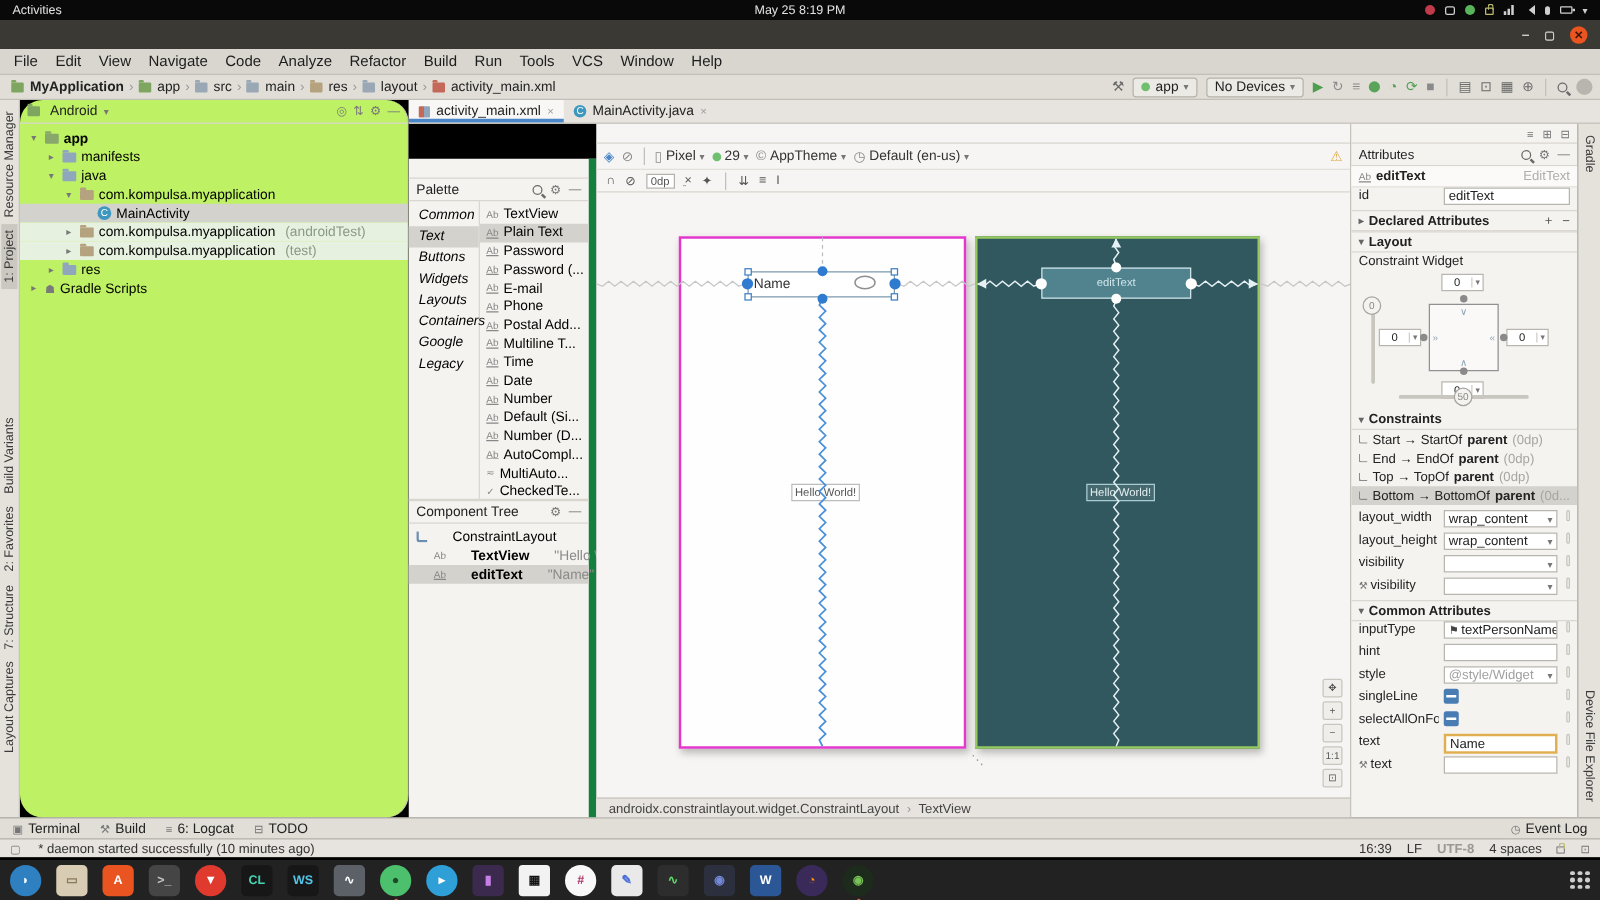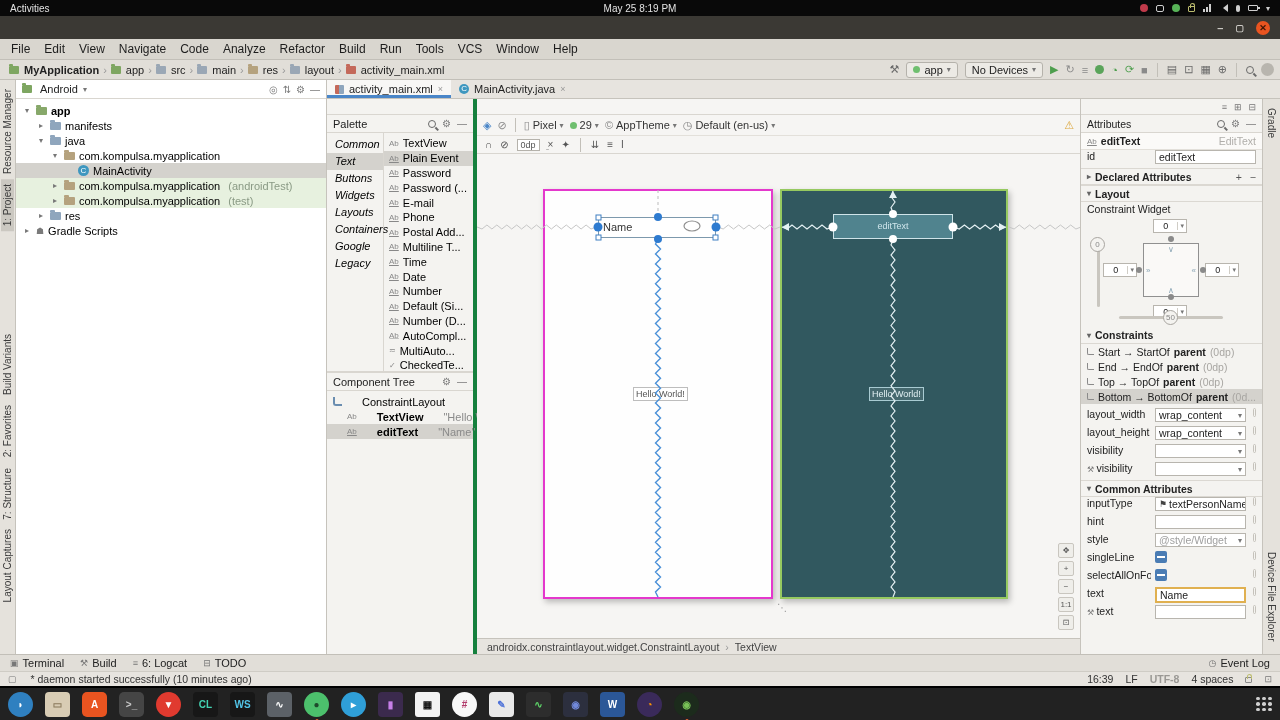--- a/index.html
+++ b/index.html
@@ -52,21 +52,21 @@
 
 .main{flex:1;display:flex;min-height:0;}
 .lstrip,.rstrip{width:16px;background:#e5e2dc;font-size:10px;color:#3a3a3a;display:flex;flex-direction:column;align-items:center;flex:none;}
 .lstrip{border-right:1px solid #c6c3bc;}
 .rstrip{width:18px;border-left:1px solid #c6c3bc;}
 .vtab{writing-mode:vertical-rl;transform:rotate(180deg);padding:5px 1px;white-space:nowrap;}
 .vtab.sel{background:#cbc8c1;}
 .vtab-r{writing-mode:vertical-rl;padding:5px 1px;white-space:nowrap;}
 
 
-.project{width:311px;background:#ffffff;border-right:1px solid #c6c3bc;display:flex;flex-direction:column;font-size:11px;flex:none;}
+.project{width:311px;background:#bef264;border-right:1px solid #c6c3bc;display:flex;flex-direction:column;font-size:11px;flex:none;border-radius:18px;}
 .phead{height:19px;display:flex;align-items:center;padding:0 6px;gap:5px;border-bottom:1px solid #d9d6d0;color:#222;}
 .phead .spacer{flex:1;}
 .hic{color:#7a7a7a;font-size:10px;}
 .trow{height:15px;display:flex;align-items:center;gap:4px;white-space:nowrap;}
 .trow.sel{background:#d4d2cd;}
 .trow.grn{background:#e7f1df;}
 .chev{width:10px;text-align:center;color:#777;font-size:8px;flex:none;}
 .tfold{width:11px;height:8px;background:#8fa6bd;border-radius:1px;position:relative;flex:none;}
 .tfold:before{content:"";position:absolute;top:-2px;left:0;width:5px;height:2px;background:inherit;border-radius:1px 1px 0 0;}
 .tfold.tan{background:#b5a27e;}
@@ -77,21 +77,21 @@
 
 .center{flex:1;display:flex;flex-direction:column;min-width:0;}
 .tabsrow{height:19px;background:#e7e4df;border-bottom:1px solid #c6c3bc;display:flex;font-size:11px;color:#222;flex:none;}
 .tab{display:flex;align-items:center;gap:5px;padding:0 8px;}
 .tab.active{background:#f8f7f5;box-shadow:inset 0 -3px 0 #4a86c8;}
 .tabx{color:#999;font-size:9px;}
 .layic{width:9px;height:9px;background:linear-gradient(90deg,#c4695a 50%,#8fa6bd 50%);border-radius:1px;}
 .body{flex:1;display:flex;min-height:0;}
 
 
-.palcol{width:150px;background:#f4f3f0;border-right:4px solid #15803d;display:flex;flex-direction:column;font-size:11px;flex:none;}
+.palcol{width:150px;background:#f4f3f0;border-right:6px solid #15803d;display:flex;flex-direction:column;font-size:11px;flex:none;margin-top:28px;}
 .subhead{height:15px;flex:none;}
 .palhead,.cthead{height:19px;display:flex;align-items:center;padding:0 6px;gap:6px;border-top:1px solid #d9d6d0;border-bottom:1px solid #d9d6d0;color:#222;flex:none;}
 .palbody{display:flex;height:239px;flex:none;border-bottom:1px solid #d9d6d0;}
 .palcats{width:57px;border-right:1px solid #d9d6d0;padding-top:3px;}
 .palcats div{height:17px;line-height:17px;padding-left:8px;font-style:italic;}
 .palcats .sel{background:#d4d2cd;}
 .palitems{flex:1;padding-top:3px;overflow:hidden;}
 .pitem{height:14.8px;display:flex;align-items:center;gap:4px;padding-left:5px;white-space:nowrap;}
 .pitem.sel{background:#d4d2cd;}
 .ab{font-size:8px;color:#888;flex:none;}
@@ -395,21 +395,21 @@
               <div>Google</div>
               <div>Legacy</div>
             </div>
             <div class="palitems">
               <div class="pitem">
                   <span class="ab">Ab</span>
                   <span>TextView</span>
                 </div>
               <div class="pitem sel">
                   <span class="ab u">Ab</span>
-                  <span>Plain Event</span>
+                  <span>Plain Text</span>
                 </div>
               <div class="pitem">
                   <span class="ab u">Ab</span>
                   <span>Password</span>
                 </div>
               <div class="pitem">
                   <span class="ab u">Ab</span>
                   <span>Password (...</span>
                 </div>
               <div class="pitem">

